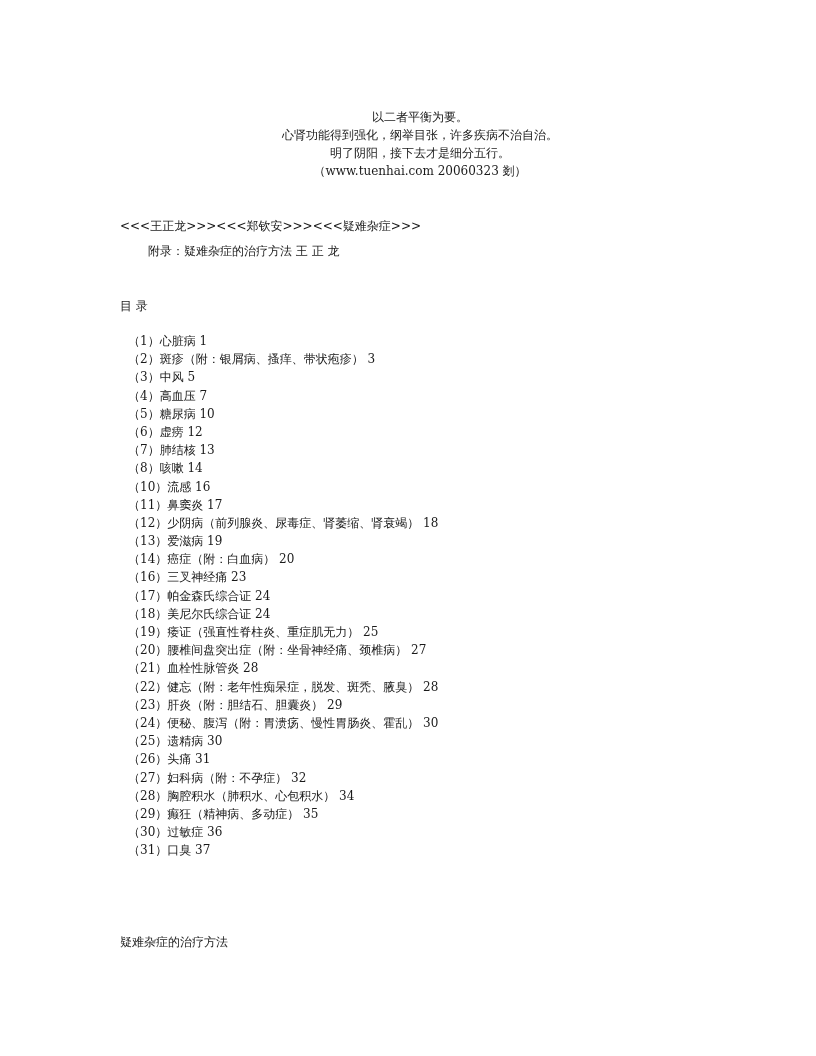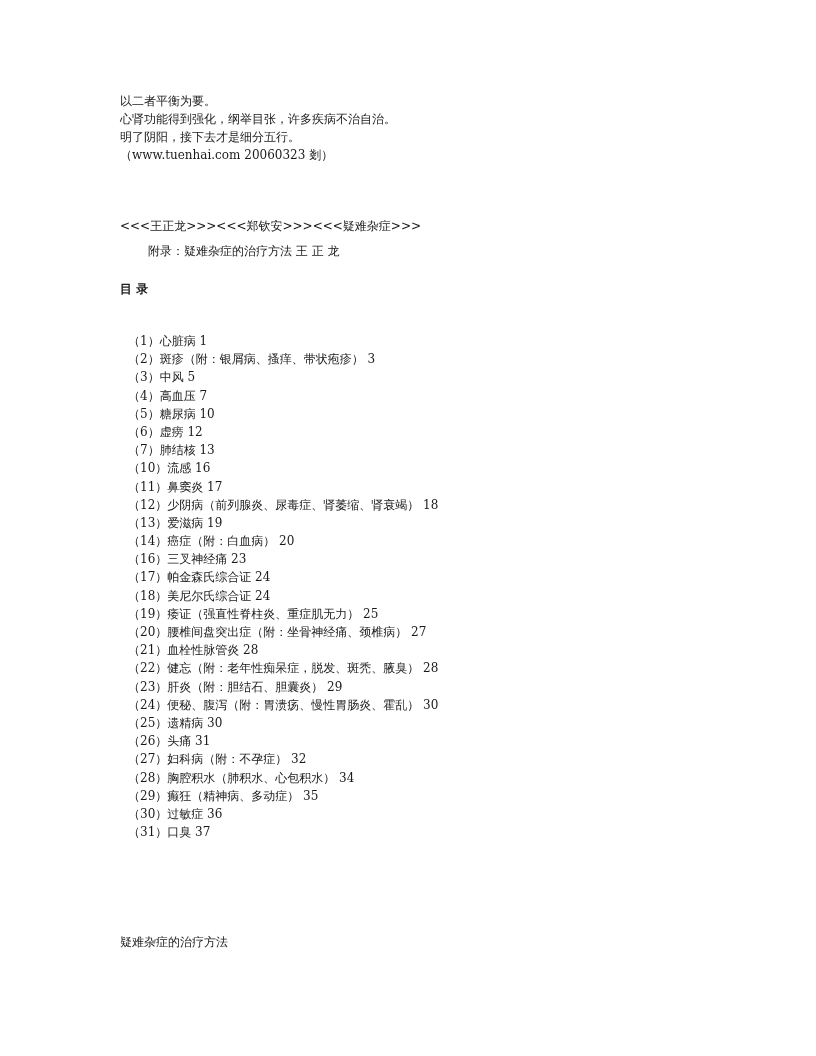--- a/index.html
+++ b/index.html
@@ -2,26 +2,26 @@
 <html><head>
   <meta charset="utf-8">
   <style>
     html, body { margin: 0; padding: 0; background: #ffffff; }
     body {
       width: 816px; height: 1056px; position: relative; overflow: hidden;
       font-family: "DejaVu Serif", "Liberation Serif", serif;
       color: #1a1a1a;
       font-size: 12px;
     }
-    .page { position: absolute; left: 120px; top: 92px; width: 600px; }
+    .page { position: absolute; left: 120px; top: 108px; width: 600px; text-align: center; }
     .line { height: 18.2px; line-height: 18.2px; white-space: nowrap; }
     .intro .line { height: 18px; line-height: 18px; }
     .nav { position: absolute; left: 120px; top: 217px; line-height: 18px; white-space: nowrap; font-family: "DejaVu Serif", serif; }
     .appendix { position: absolute; left: 120px; top: 242px; line-height: 18px; white-space: nowrap; padding-left: 28px; }
-    .toc-title { position: absolute; left: 120px; top: 280px; line-height: 18px; white-space: nowrap; font-weight: bold; }
+    .toc-title { position: absolute; left: 120px; top: 297px; line-height: 18px; white-space: nowrap; }
     .toc { position: absolute; left: 120px; top: 332px; margin-left: 8px; }
     .section-title { position: absolute; left: 120px; top: 933px; line-height: 18px; white-space: nowrap; }
     .toc .line { height: 18.2px; line-height: 18.2px; }
   </style>
 </head>
 <body>
 
 <div class="page intro">
   <div class="line">以二者平衡为要。</div>
   <div class="line">心肾功能得到强化，纲举目张，许多疾病不治自治。</div>
@@ -36,20 +36,21 @@
 <div class="toc-title">目 录</div>
 
 <div class="toc">
   <div class="line">（1）心脏病 1</div>
   <div class="line">（2）斑疹（附：银屑病、搔痒、带状疱疹） 3</div>
   <div class="line">（3）中风 5</div>
   <div class="line">（4）高血压 7</div>
   <div class="line">（5）糖尿病 10</div>
   <div class="line">（6）虚痨 12</div>
   <div class="line">（7）肺结核 13</div>
+  <div class="line">（8）咳嗽 14</div>
   <div class="line">（10）流感 16</div>
   <div class="line">（11）鼻窦炎 17</div>
   <div class="line">（12）少阴病（前列腺炎、尿毒症、肾萎缩、肾衰竭） 18</div>
   <div class="line">（13）爱滋病 19</div>
   <div class="line">（14）癌症（附：白血病） 20</div>
   <div class="line">（16）三叉神经痛 23</div>
   <div class="line">（17）帕金森氏综合证 24</div>
   <div class="line">（18）美尼尔氏综合证 24</div>
   <div class="line">（19）痿证（强直性脊柱炎、重症肌无力） 25</div>
   <div class="line">（20）腰椎间盘突出症（附：坐骨神经痛、颈椎病） 27</div>

